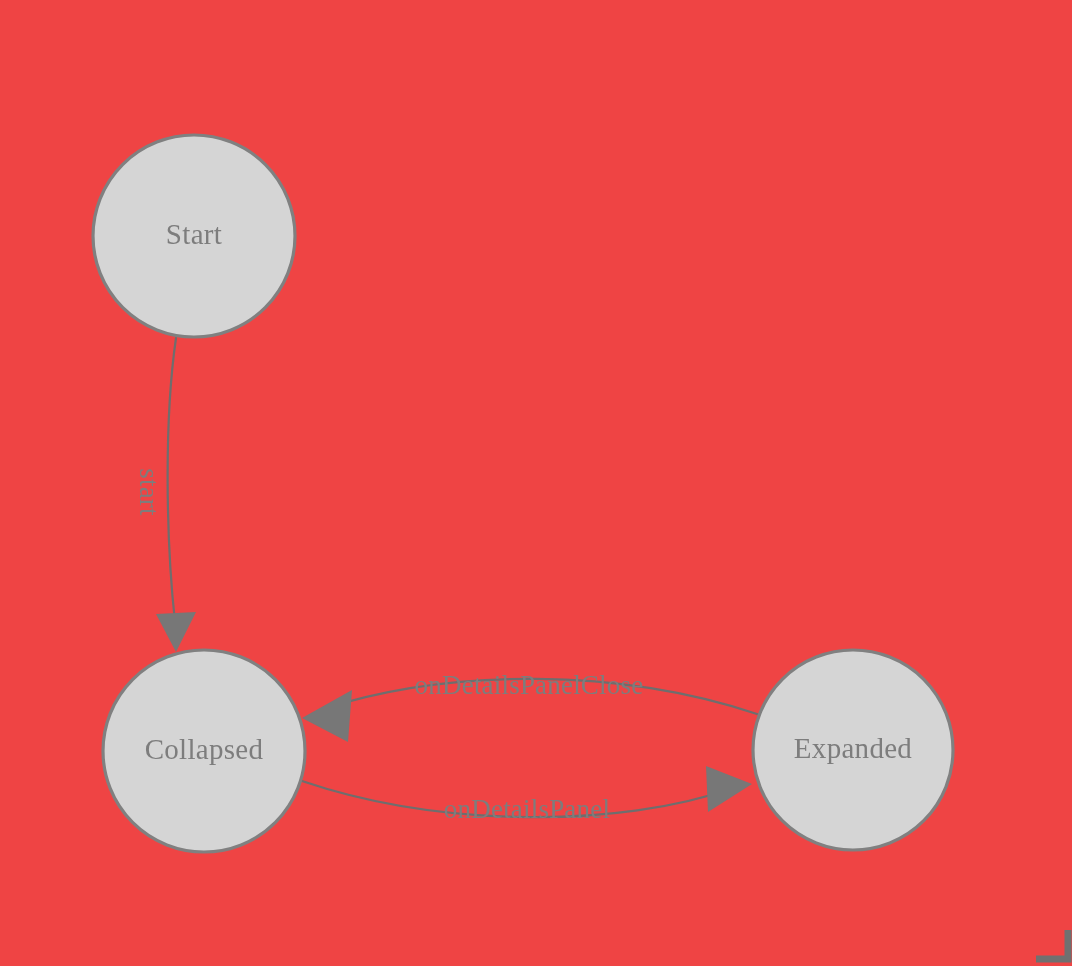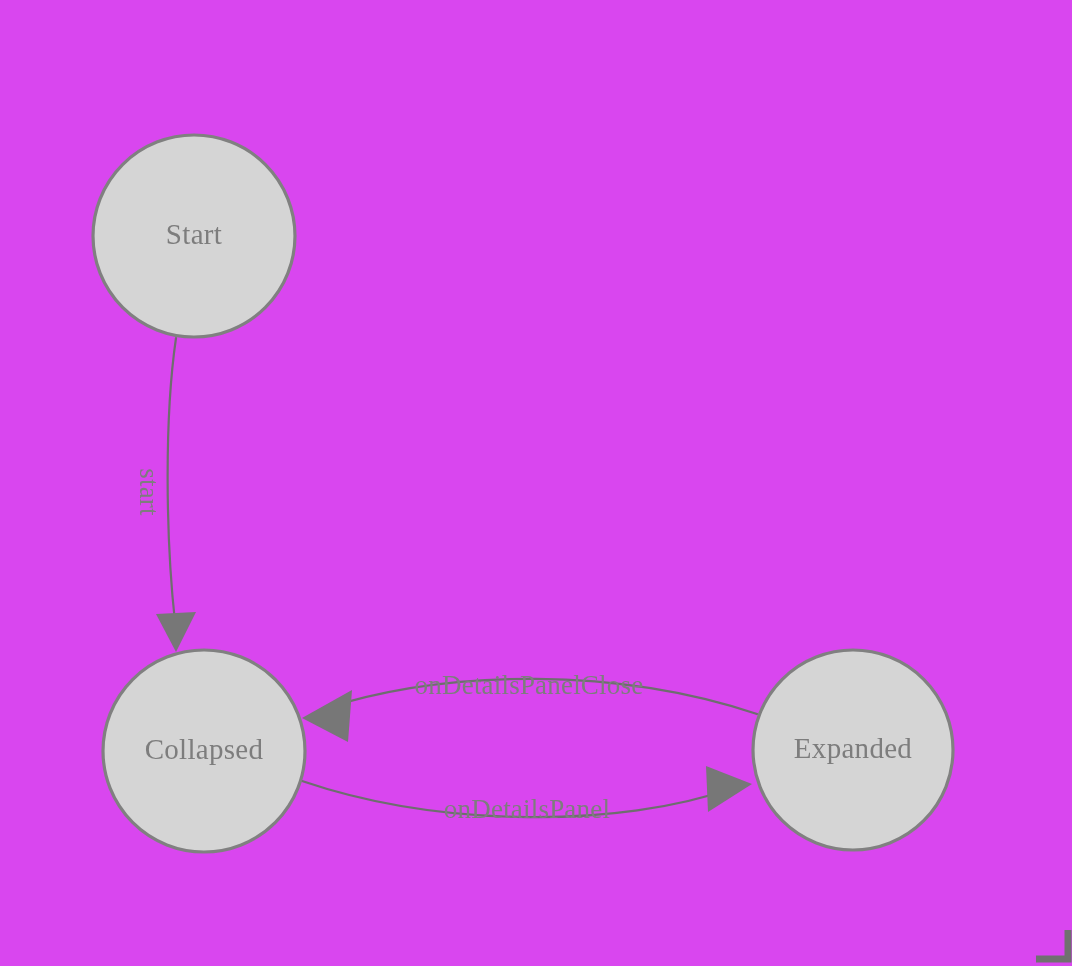--- a/index.html
+++ b/index.html
@@ -11,21 +11,21 @@
   body {
     width: 1072px;
     height: 966px;
     overflow: hidden;
     font-family: "Liberation Serif", "DejaVu Serif", serif;
   }
   #diagram-canvas {
     position: relative;
     width: 1072px;
     height: 966px;
-    background: #d946ef;
+    background: #ef4444;
   }
   #diagram-svg {
     position: absolute;
     left: 0;
     top: 0;
     width: 1072px;
     height: 966px;
     display: block;
   }
   .node-label {

